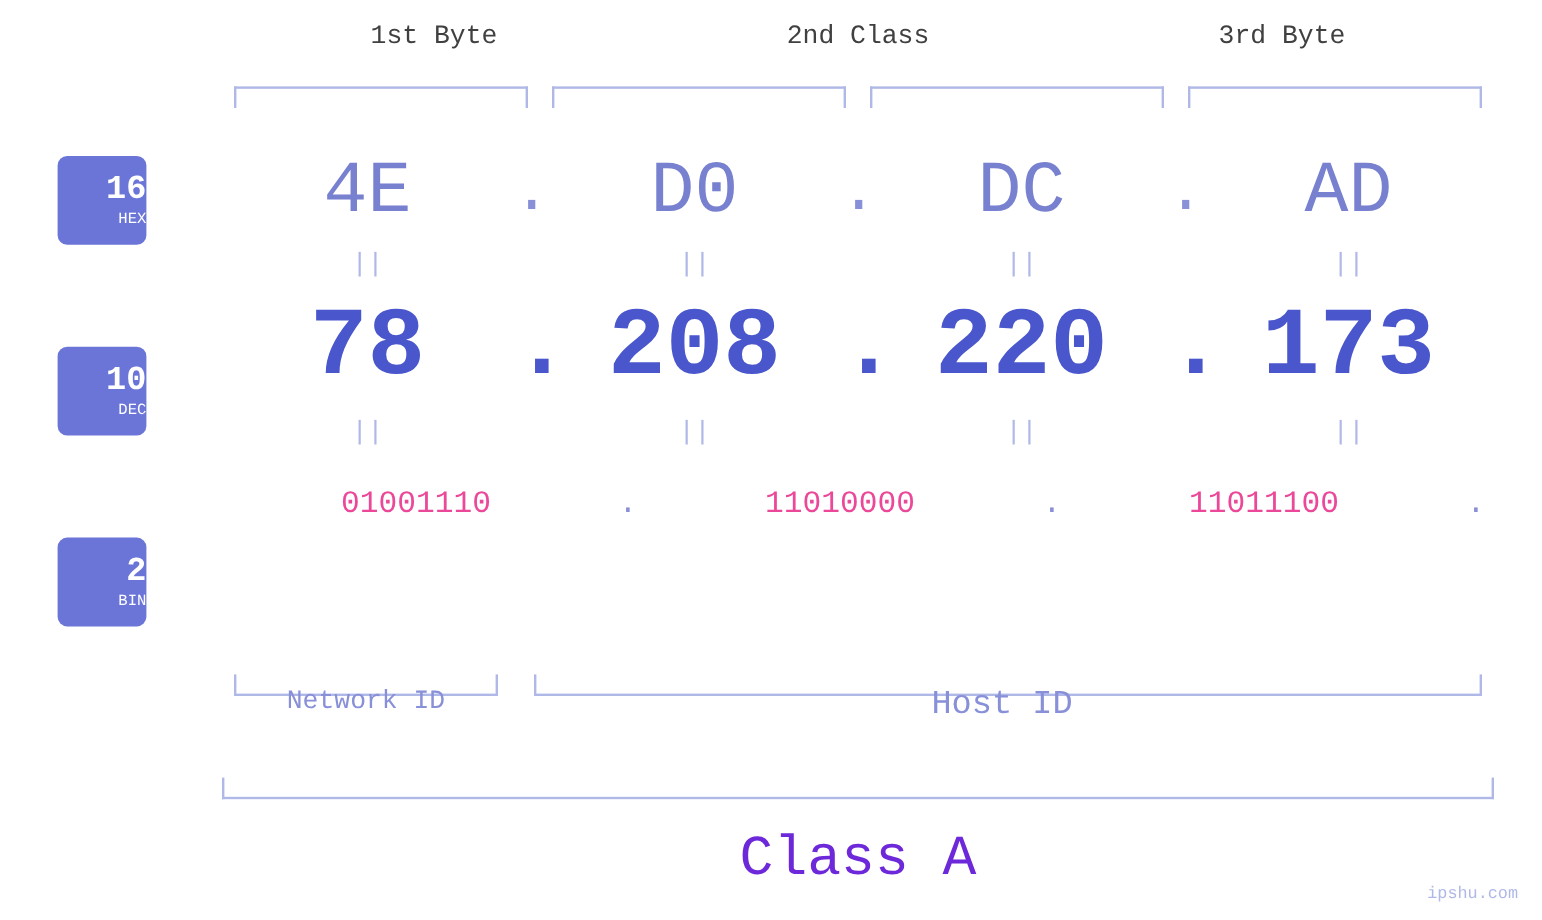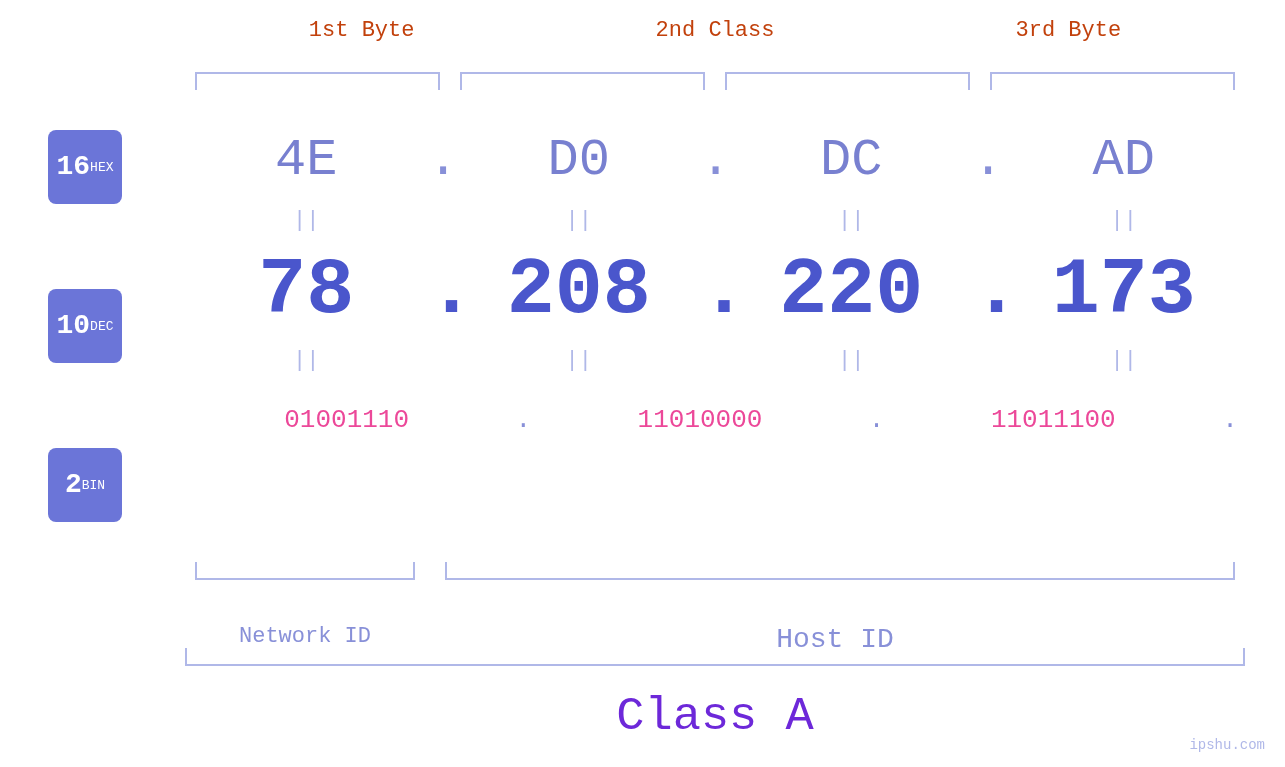--- a/index.html
+++ b/index.html
@@ -33,22 +33,22 @@
       flex-direction: column;
       gap: 0px;
     }
 
     .badge {
       width: 74px;
       height: 74px;
       background-color: #6b75d8;
       border-radius: 8px;
       display: flex;
-      flex-direction: row;
-      align-items: center;
+      flex-direction: column;
+      align-items: flex-end;
       justify-content: center;
       color: #ffffff;
       margin-bottom: 85px;
     }
 
     .badge-num {
       font-size: 28px;
       font-weight: bold;
       line-height: 1.1;
     }
@@ -62,21 +62,21 @@
     .col-headers {
       display: flex;
       position: absolute;
       top: 18px;
       left: 185px;
       width: 1060px;
       justify-content: space-around;
     }
 
     .col-header {
-      color: #c2410c;
+      color: #404040;
       font-size: 22px;
       font-family: 'Courier New', Courier, monospace;
       text-align: center;
       flex: 1;
     }
 
     
     .top-brackets {
       position: absolute;
       top: 72px;
@@ -108,21 +108,21 @@
       display: flex;
       align-items: center;
       justify-content: space-around;
       height: 80px;
     }
 
     .byte-value {
       flex: 1;
       text-align: center;
       color: #7880d0;
-      font-size: 52px;
+      font-size: 61px;
       font-family: 'Courier New', Courier, monospace;
     }
 
     .dot-sep {
       color: #8890d8;
       font-size: 52px;
       font-family: 'Courier New', Courier, monospace;
       width: 30px;
       text-align: center;
     }
@@ -225,21 +225,21 @@
       height: 18px;
       border-bottom: 2px solid #b0b8e8;
       border-left: 2px solid #b0b8e8;
       border-right: 2px solid #b0b8e8;
       margin-right: 10px;
     }
 
     
     .id-labels {
       position: absolute;
-      top: 624px;
+      top: 572px;
       left: 185px;
       width: 1060px;
       display: flex;
       justify-content: flex-end;
     }
 
     .network-id-label {
       width: 240px;
       text-align: center;
       color: #8890d8;

